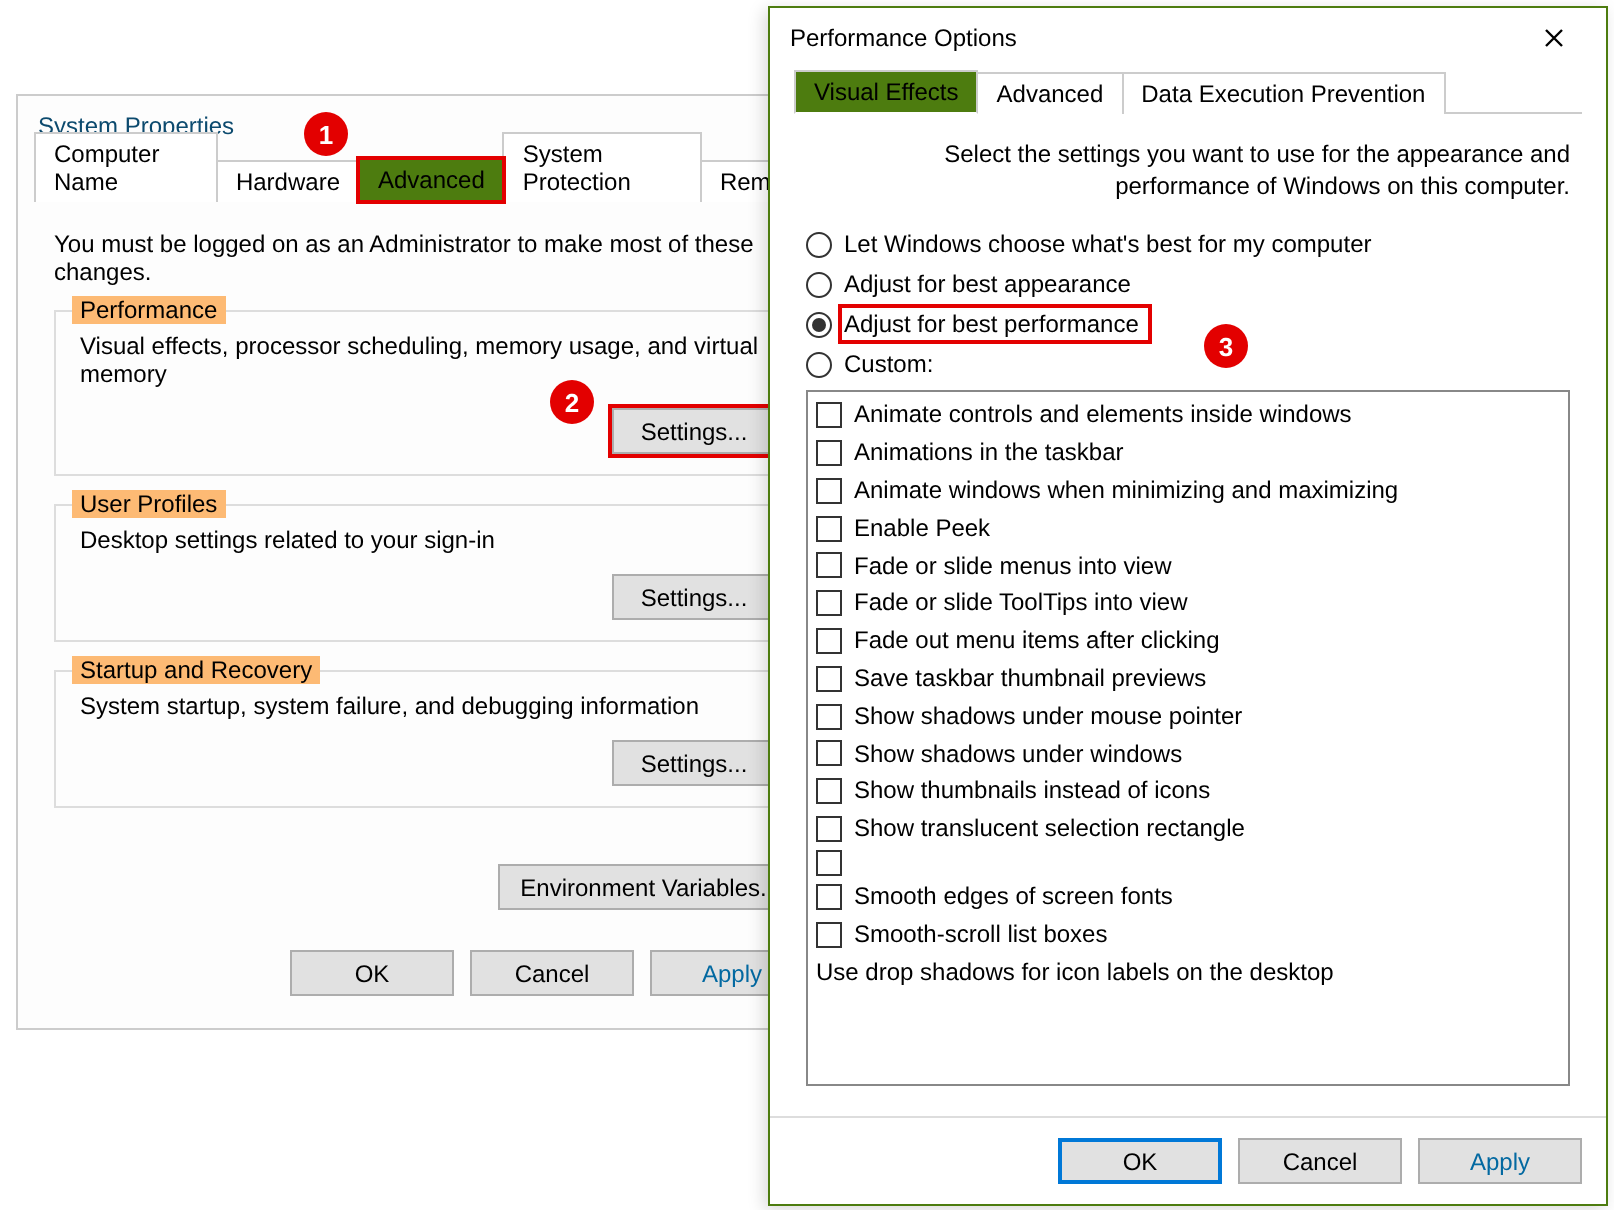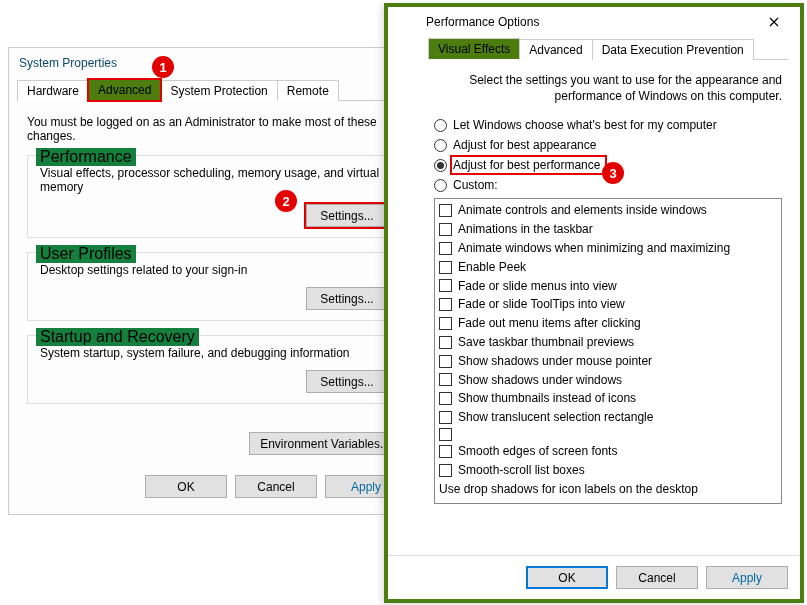--- a/index.html
+++ b/index.html
@@ -27,22 +27,21 @@
     height: 468px;
     background: #fdfdfd;
   }
   .perf-options {
     left: 384px;
     top: 3px;
     width: 420px;
     height: 600px;
     background: #fff;
     box-shadow: -2px 2px 8px rgba(0,0,0,0.15);
-    border: 4px solid #4d7c0f;
-    padding-left: 28px;
+    border: 1px solid #4d7c0f;
   }
   .titlebar {
     height: 30px;
     display: flex;
     align-items: center;
     padding: 0 6px 0 10px;
     font-size: 12px;
     color: #0c4a6e;
   }
   .perf-options .titlebar {
@@ -94,23 +93,23 @@
   .groupbox {
     border: 1px solid #ddd;
     margin-bottom: 14px;
     padding: 10px 12px 10px 12px;
     position: relative;
   }
   .groupbox .legend {
     position: absolute;
     top: -8px;
     left: 8px;
-    background: #15803d;
+    background: #fdba74;
     padding: 0 4px;
-    font-size: 16px;
+    font-size: 12px;
   }
   .groupbox .desc {
     margin-bottom: 10px;
   }
   .btn-row {
     display: flex;
     justify-content: flex-end;
   }
   .btn {
     min-width: 82px;
@@ -178,21 +177,21 @@
   .radio.checked::after {
     content: '';
     width: 7px;
     height: 7px;
     background: #333;
     border-radius: 50%;
   }
   .checklist {
     border: 1px solid #888;
     margin-top: 6px;
-    height: 306px;
+    height: 348px;
     overflow: hidden;
     padding: 2px 4px;
   }
   .check-row {
     display: flex;
     align-items: center;
     padding: 1px 0;
     line-height: 1.4;
   }
   .checkbox {
@@ -227,20 +226,21 @@
   .perf-tabs { margin: 0 12px; }
 </style>
 </head>
 <body>
 
 <div class="window system-props">
   <div class="titlebar">
     <span>System Properties</span>
   </div>
   <div class="tabs">
+    <div class="tab">Computer Name</div>
     <div class="tab">Hardware</div>
     <div class="tab active highlighted">Advanced</div>
     <div class="tab">System Protection</div>
     <div class="tab">Remote</div>
   </div>
   <div class="content">
     <div class="intro">You must be logged on as an Administrator to make most of these changes.</div>
 
     <div class="groupbox">
       <div class="legend">Performance</div>

